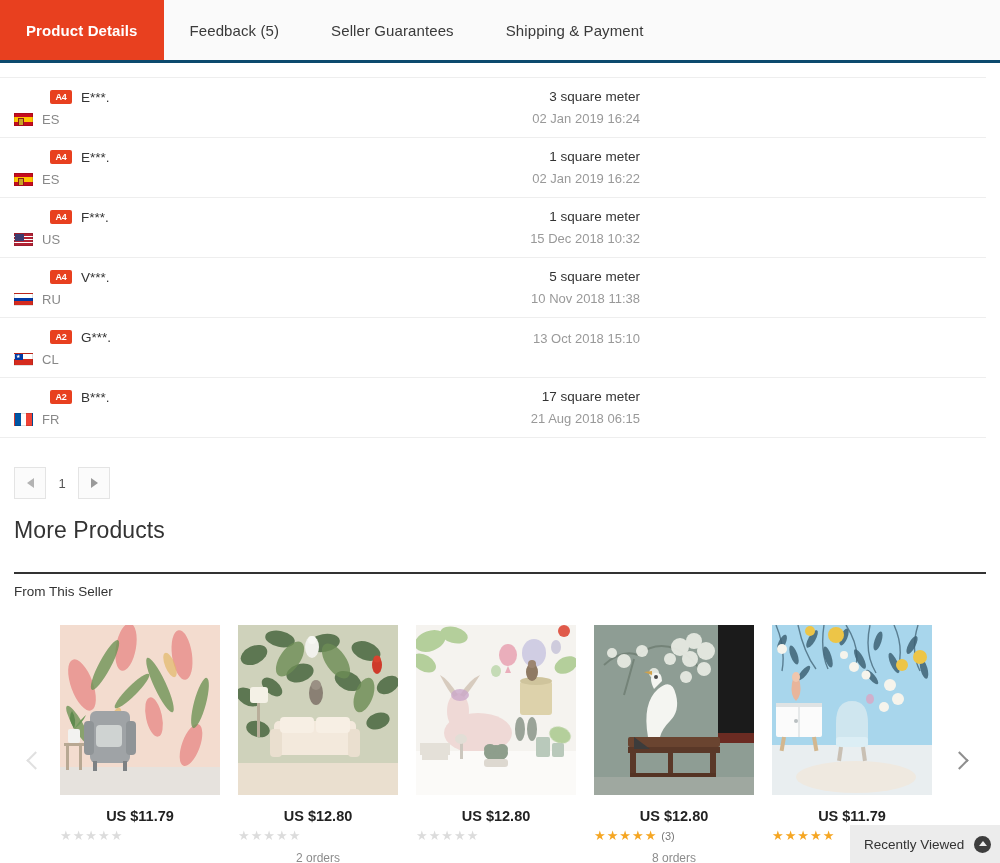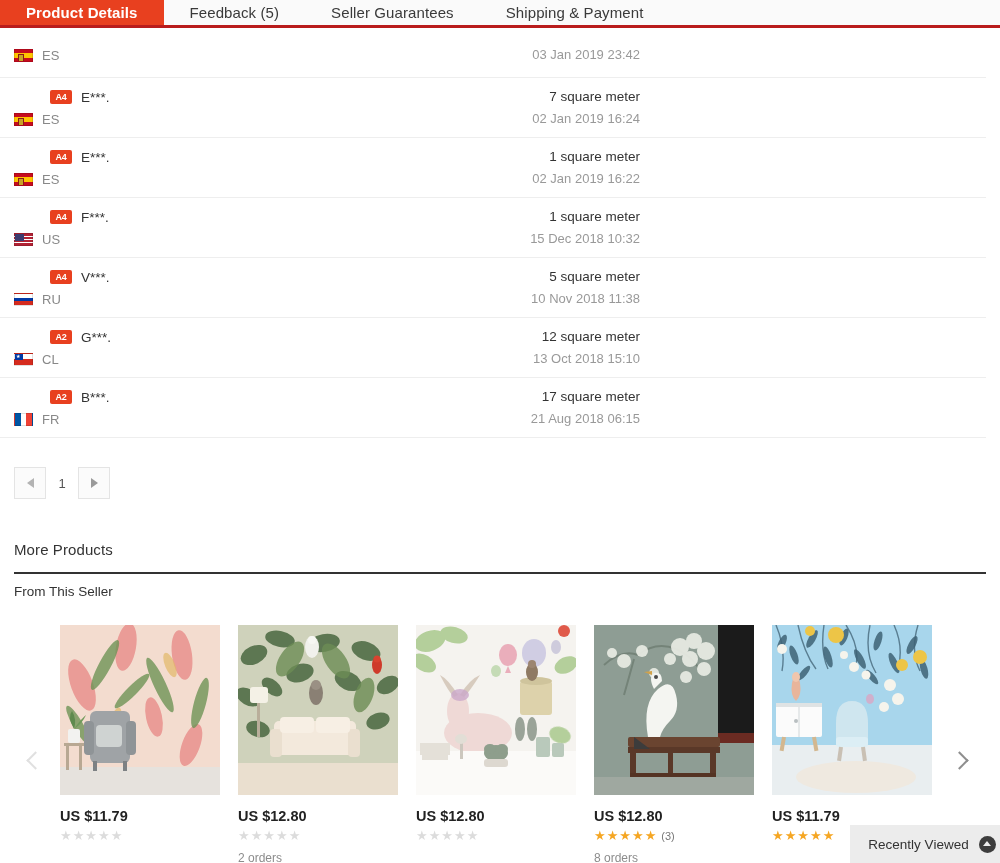--- a/index.html
+++ b/index.html
@@ -7,23 +7,23 @@
     margin: 0; padding: 0;
     width: 1000px; height: 863px;
     background: #ffffff;
     font-family: "Liberation Sans", sans-serif;
     overflow: hidden;
   }
   .page { position: relative; width: 1000px; height: 863px; background:#fff; }
 
   
   .tabbar {
-    position: absolute; top:0; left:0; width:1000px; height:28px;
+    position: absolute; top:0; left:0; width:1000px; height:63px;
     background:#fafafa;
-    border-bottom: 3px solid #b91c1c;
+    border-bottom: 3px solid #0c4a6e;
     display:flex; align-items:stretch;
     z-index: 30;
   }
   .tab {
     display:flex; align-items:center; justify-content:center;
     padding: 0 26px;
     font-size: 15px; color:#3a3a3a; letter-spacing:.1px;
     cursor:pointer; white-space:nowrap;
   }
   .tab.active {
@@ -85,33 +85,33 @@
     display:flex; align-items:center; justify-content:center;
     cursor:pointer;
   }
   .pg-btn .tri { width:0;height:0; }
   .tri-left  { border-top:5px solid transparent; border-bottom:5px solid transparent; border-right:7px solid #b3b3b3; }
   .tri-right { border-top:5px solid transparent; border-bottom:5px solid transparent; border-left:7px solid #9a9a9a; }
   .pg-num { font-size:13px; color:#555; width:20px; text-align:center; }
 
   
   .mp-title {
-    position:absolute; top:541px; left:14px;
-    font-size:15px; color:#333; font-weight:normal; letter-spacing:.1px;
+    position:absolute; top:517px; left:14px;
+    font-size:23px; color:#333; font-weight:normal; letter-spacing:.1px;
   }
   .mp-rule {
     position:absolute; top:572px; left:14px; width:972px; height:2px; background:#333;
   }
   .mp-sub {
     position:absolute; top:584px; left:14px;
     font-size:13.5px; color:#333;
   }
 
   
-  .carousel { position:absolute; top:620px; left:0; width:1000px; height:243px; }
+  .carousel { position:absolute; top:620px; left:0; width:1000px; height:243px;text-align:center; }
   .car-arrow {
     position:absolute; top:118px; width:26px; height:44px;
     display:flex; align-items:center; justify-content:center;
     cursor:pointer; user-select:none;
   }
   .car-arrow.left { left:22px; }
   .car-arrow.right { left:946px; }
   .chev {
     width:13px; height:13px; border-style:solid; border-color:#bdbdbd;
   }
@@ -134,21 +134,20 @@
 
   
   .recent {
     position:absolute; left:850px; top:825px;
     width:150px; height:38px;
     background:#ececec;
     display:flex; align-items:center; gap:10px;
     padding-left:14px;
     cursor:pointer;
     z-index:40;
-    justify-content:center;
   }
   .recent-label { font-size:13.5px; color:#333; }
   .recent-circle {
     width:17px; height:17px; border-radius:50%;
     background:#3d3d3d; display:flex; align-items:center; justify-content:center;
   }
   .recent-caret { width:0;height:0;border-left:4px solid transparent;border-right:4px solid transparent;border-bottom:5px solid #ececec; margin-bottom:1px;}
 
   
   .art { position:absolute; inset:0; }
@@ -199,21 +198,21 @@
         <div class="fb-line1">
           <span class="rank-badge">A4</span>
           <span class="fb-name">E***.</span>
         </div>
         <div class="fb-line2">
           <span class="flag flag-ES"></span>
           <span class="fb-cc">ES</span>
         </div>
       </div>
       <div class="fb-meta">
-        <div class="fb-qty">7 square meter</div>
+        <div class="fb-qty">3 square meter</div>
         <div class="fb-date">02 Jan 2019 16:24</div>
       </div>
     </div>
 
     <div class="fb-row">
       <div class="fb-user">
         <div class="fb-line1">
           <span class="rank-badge">A4</span>
           <span class="fb-name">E***.</span>
         </div>
@@ -267,21 +266,20 @@
         <div class="fb-line1">
           <span class="rank-badge">A2</span>
           <span class="fb-name">G***.</span>
         </div>
         <div class="fb-line2">
           <span class="flag flag-CL"></span>
           <span class="fb-cc">CL</span>
         </div>
       </div>
       <div class="fb-meta">
-        <div class="fb-qty">12 square meter</div>
         <div class="fb-date">13 Oct 2018 15:10</div>
       </div>
     </div>
 
     <div class="fb-row">
       <div class="fb-user">
         <div class="fb-line1">
           <span class="rank-badge">A2</span>
           <span class="fb-name">B***.</span>
         </div>

